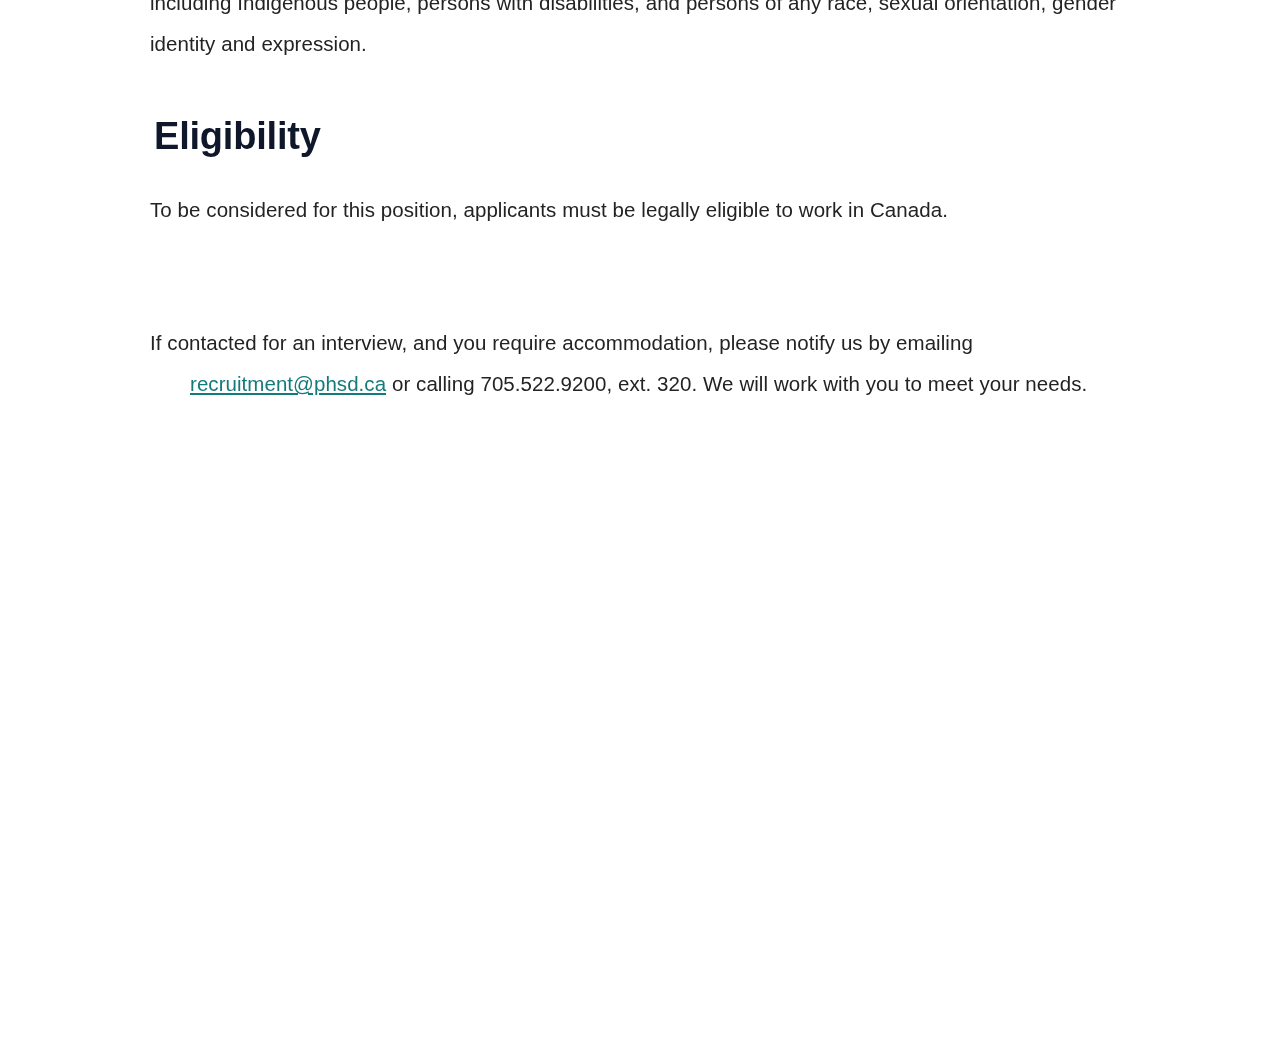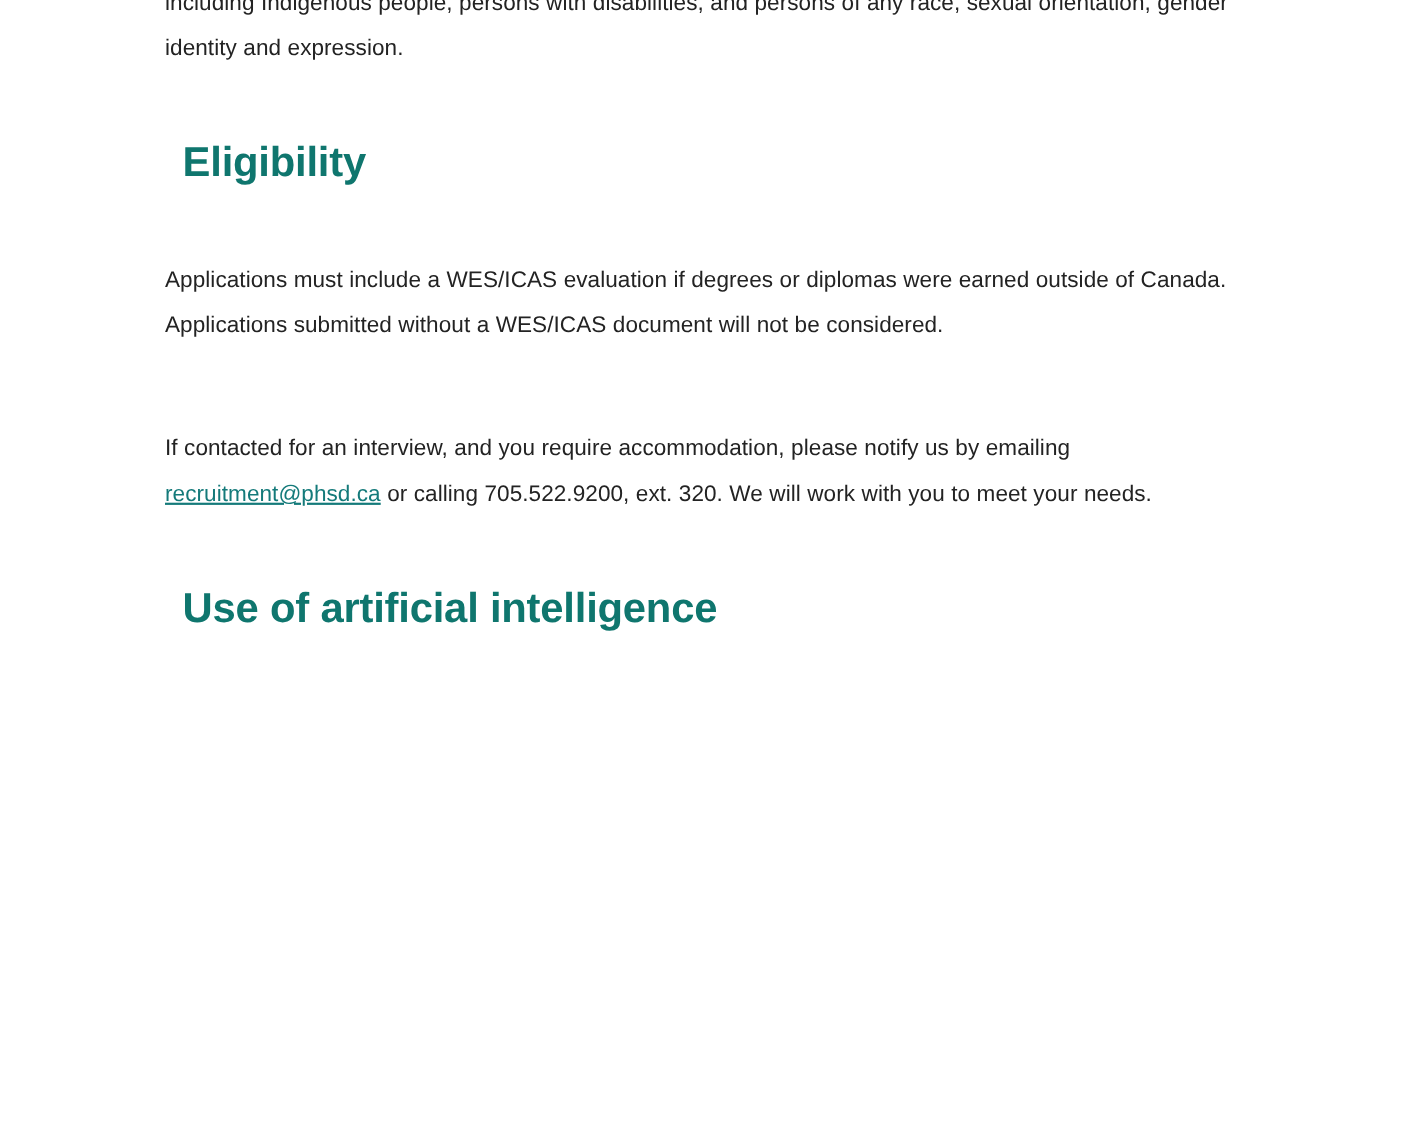--- a/index.html
+++ b/index.html
@@ -41,64 +41,64 @@
     font-weight: 400;
     letter-spacing: 0.05px;
     word-spacing: 0.1px;
   }
 
   .para-gap {
     height: 21px;
   }
 
   h2.section-heading {
-    margin: 16px;
-    color: #0f766e;
+    margin: 4px;
+    color: #0f172a;
     font-size: 38px;
     line-height: 46px;
     font-weight: 700;
     letter-spacing: -0.2px;
   }
 
   .heading-space-before { height: 45px; }
   .heading-space-after  { height: 26px; }
 
   a.email-link {
     color: #147a7a;
     text-decoration: underline;
     text-underline-offset: 2px;
+    margin-left: 40px;
   }
 </style>
 </head>
 <body>
 
 <div class="page">
   <div class="content">
 
     <p class="body-text">including Indigenous people, persons with disabilities, and persons of any race, sexual orientation, gender identity and expression.</p>
 
     <div class="heading-space-before"></div>
 
     <h2 class="section-heading">Eligibility</h2>
 
     <div class="heading-space-after"></div>
 
+    <p class="body-text">To be considered for this position, applicants must be legally eligible to work in Canada.</p>
 
     <div class="para-gap"></div>
 
-    <p class="body-text">Applications must include a WES/ICAS evaluation if degrees or diplomas were earned outside of Canada. Applications submitted without a WES/ICAS document will not be considered.</p>
 
     <div class="heading-space-before"></div>
 
 
     <div class="heading-space-after"></div>
 
     <p class="body-text"><span>If contacted for an interview, and you require accommodation, please notify us by emailing </span><a class="email-link" href="#">recruitment@phsd.ca</a><span> or calling 705.522.9200, ext. 320. We will work with you to meet your needs.</span></p>
 
     <div class="heading-space-before"></div>
 
-    <h2 class="section-heading">Use of artificial intelligence</h2>
 
     <div class="heading-space-after"></div>
 
 
   </div>
 </div>
 
 </body></html>

